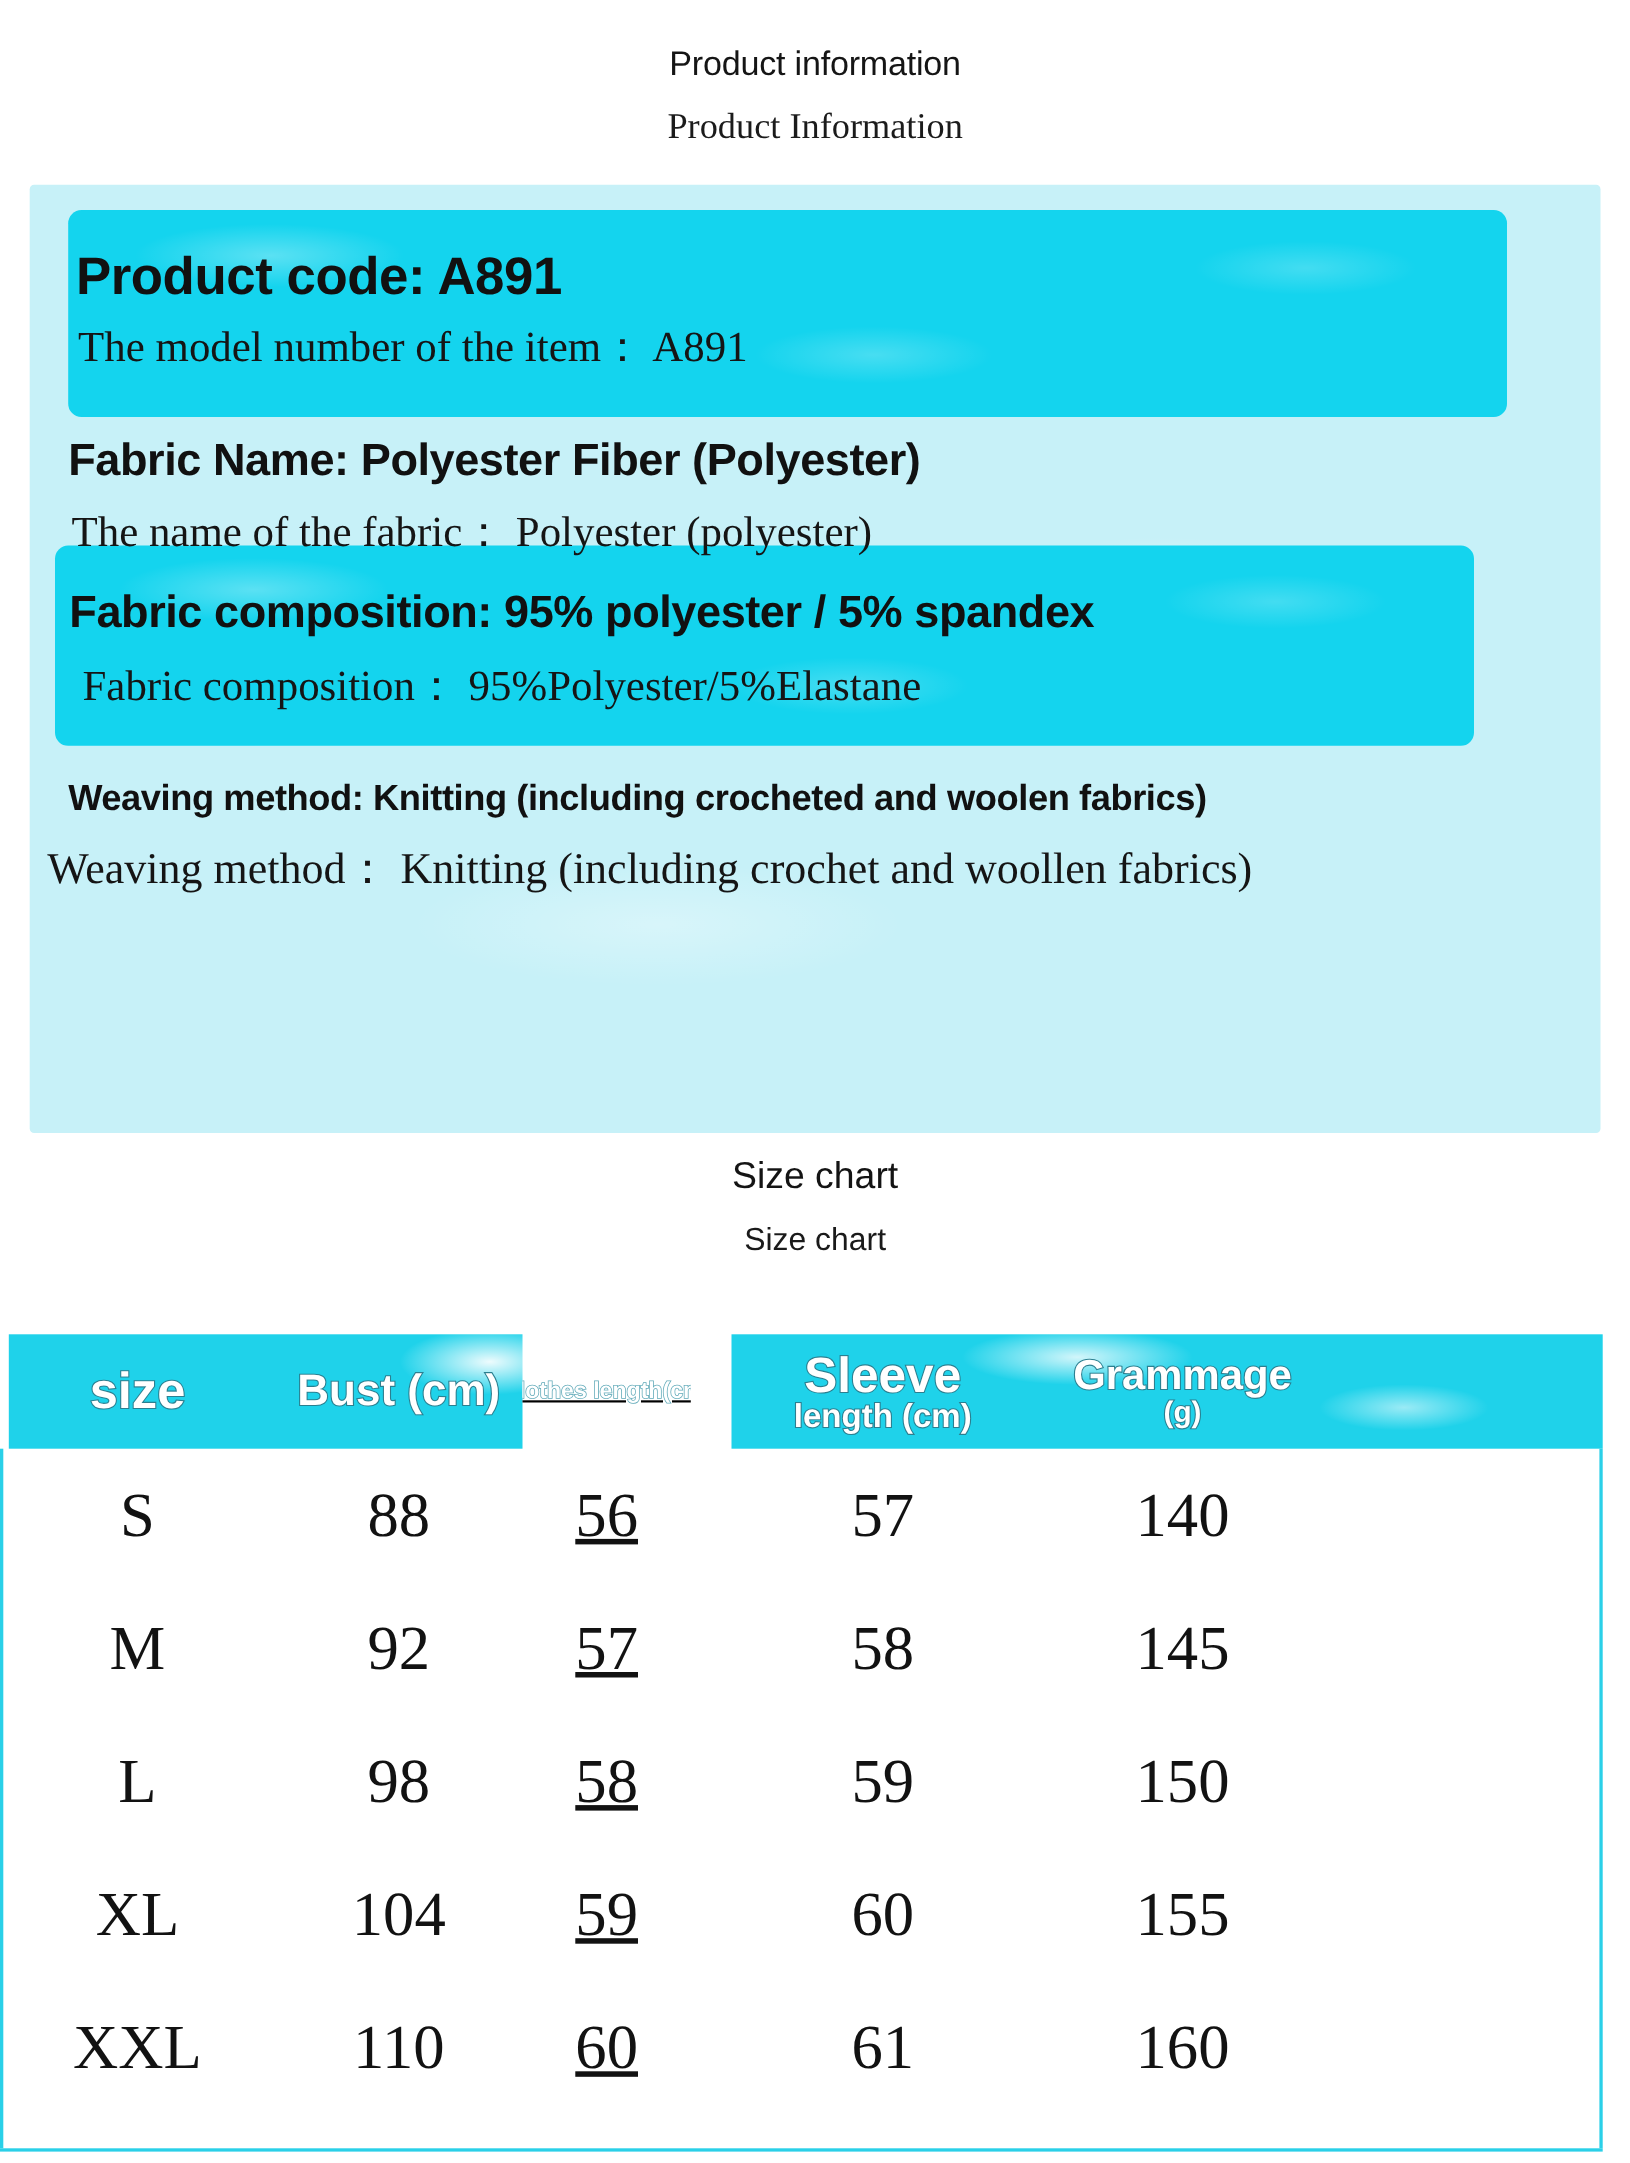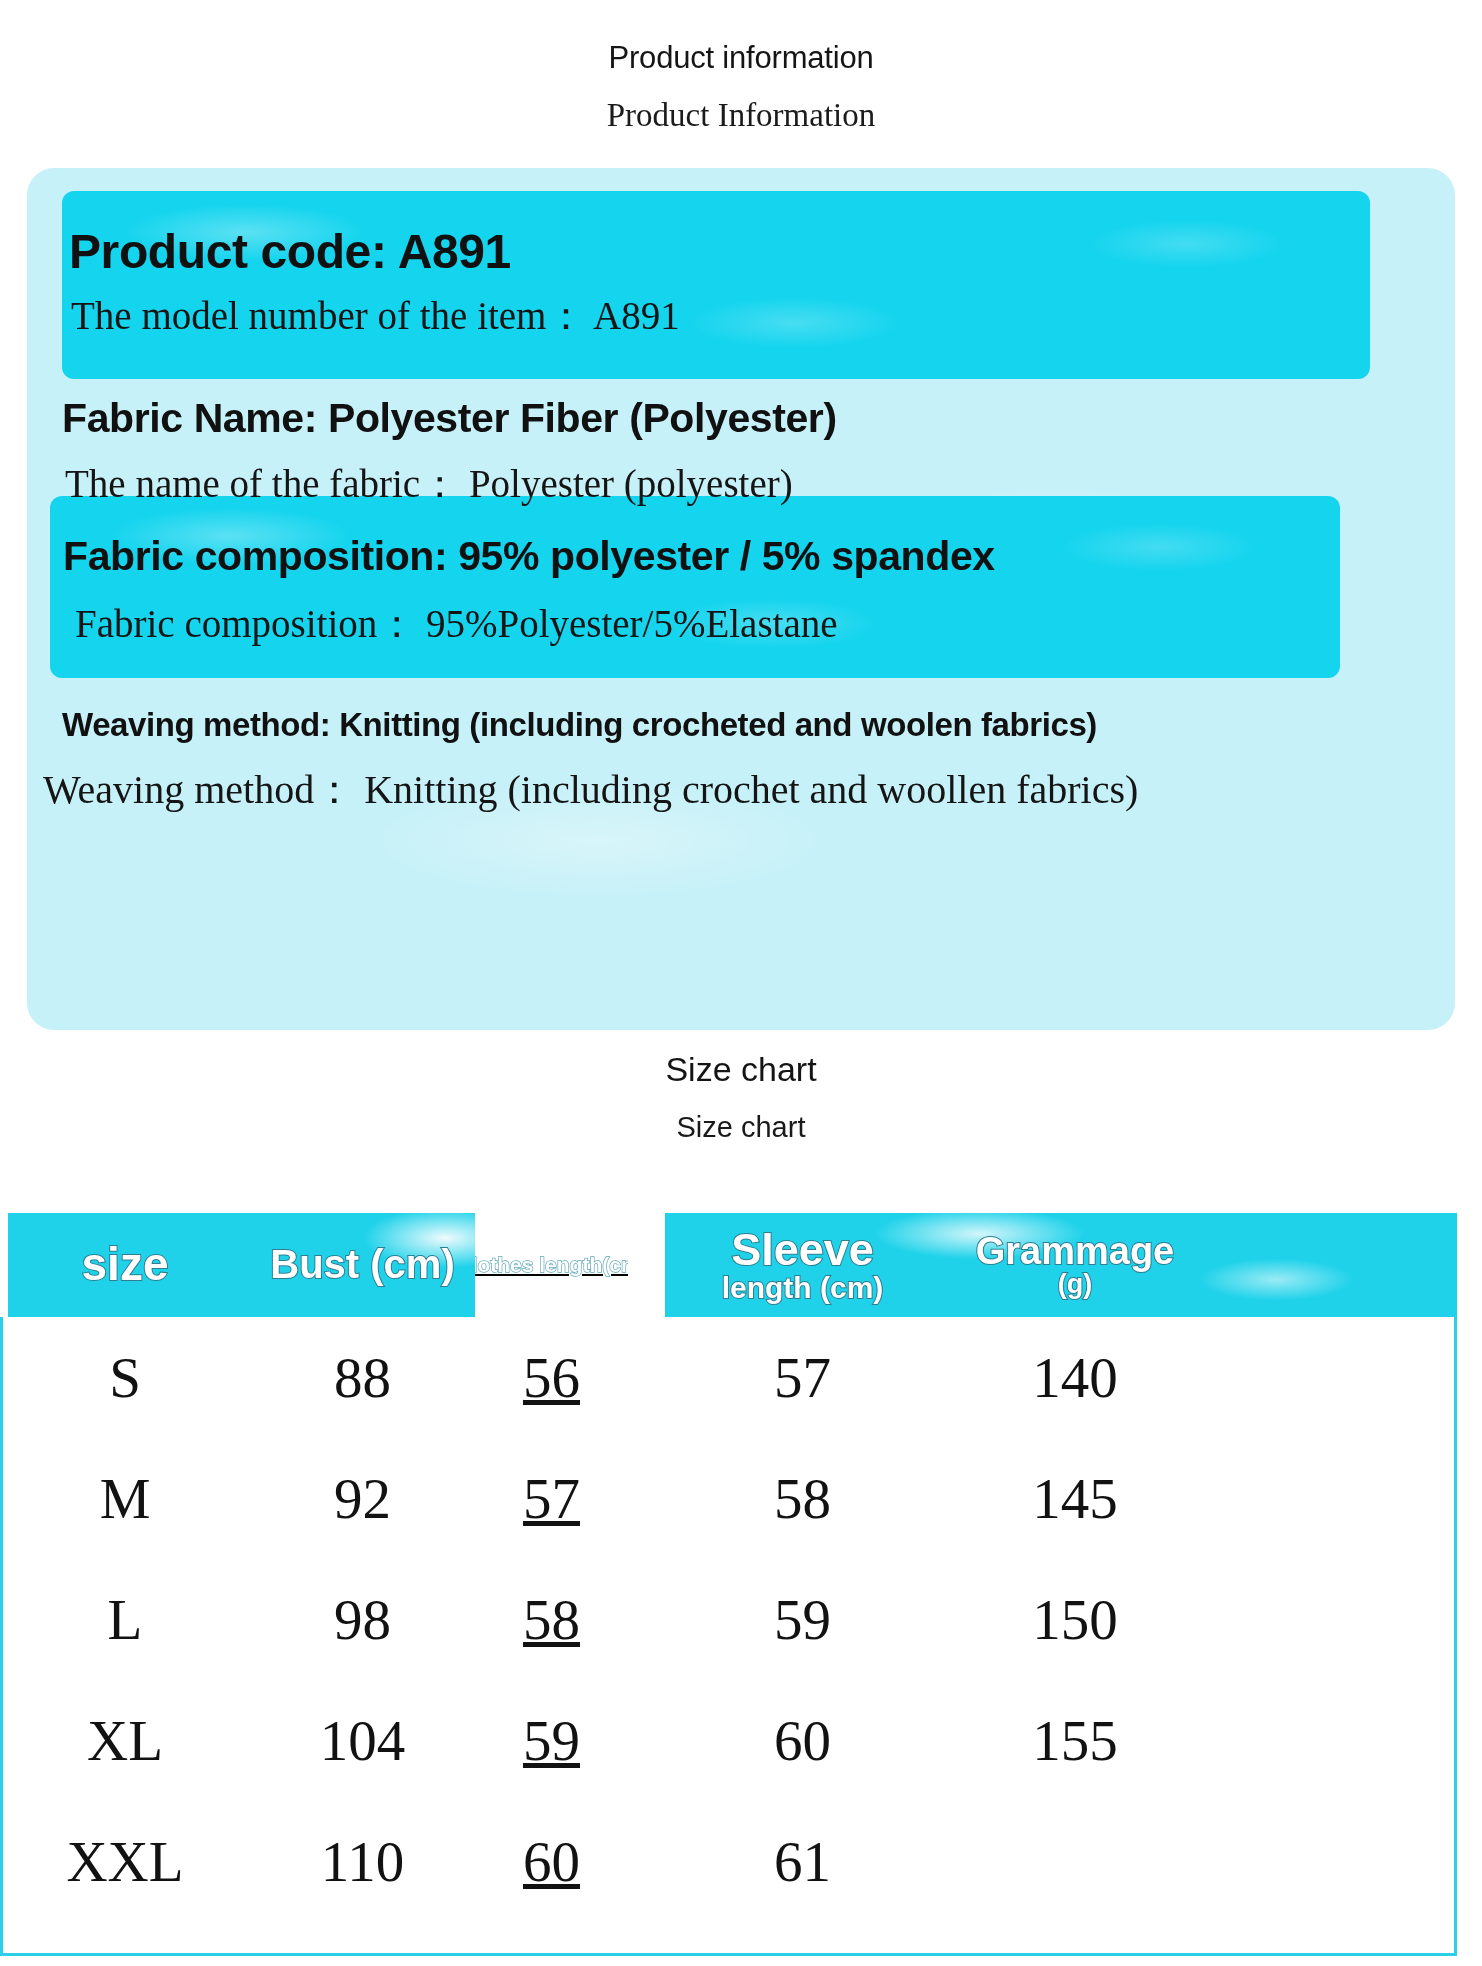--- a/index.html
+++ b/index.html
@@ -30,21 +30,21 @@
     padding-top:26px;
     line-height:1;
   }
 
   
   .info-panel {
     position:absolute;
     left:27px; top:168px;
     width:1428px; height:862px;
     background:#c7f1f8;
-    border-radius:27px;
+    border-radius:4px;
     overflow:hidden;
   }
   .info-panel::before{
     
     content:"";
     position:absolute; inset:0;
     background:
       radial-gradient(ellipse 260px 70px at 22% 18%, rgba(255,255,255,.45), rgba(255,255,255,0) 70%),
       radial-gradient(ellipse 200px 60px at 72% 42%, rgba(255,255,255,.35), rgba(255,255,255,0) 70%),
       radial-gradient(ellipse 320px 80px at 40% 78%, rgba(255,255,255,.30), rgba(255,255,255,0) 70%);
@@ -270,17 +270,18 @@
         <div class="tcell c2">59</div>
         <div class="tcell c3">60</div>
         <div class="tcell c4">155</div>
       </div>
 
       <div class="trow">
         <div class="tcell c0">XXL</div>
         <div class="tcell c1">110</div>
         <div class="tcell c2">60</div>
         <div class="tcell c3">61</div>
+        <div class="tcell c4">160</div>
       </div>
 
     </div>
   </div>
 </div>
 
 </body></html>

